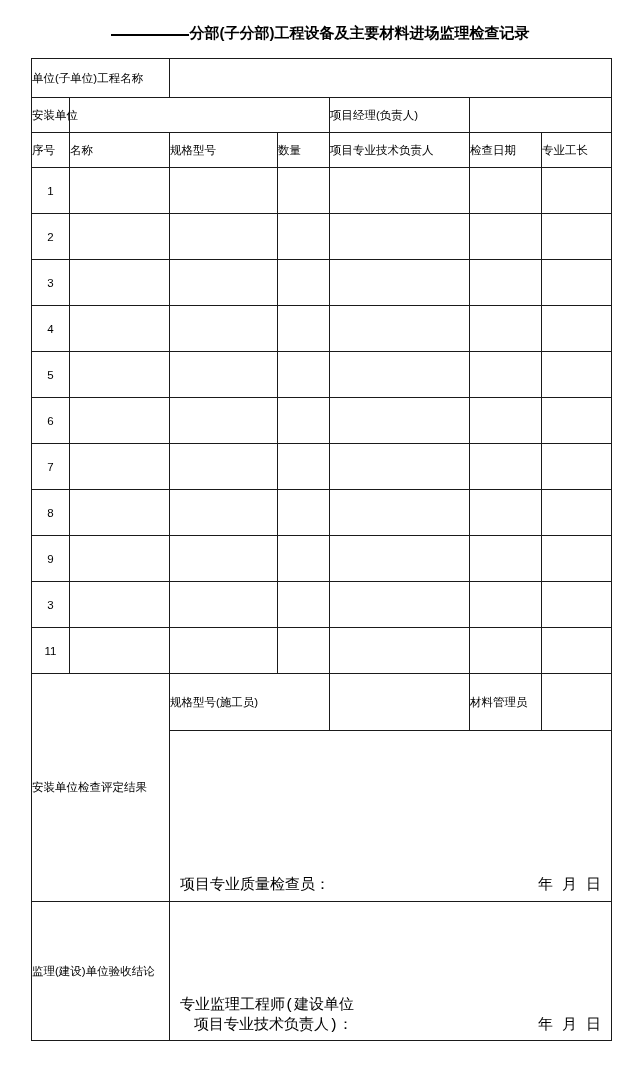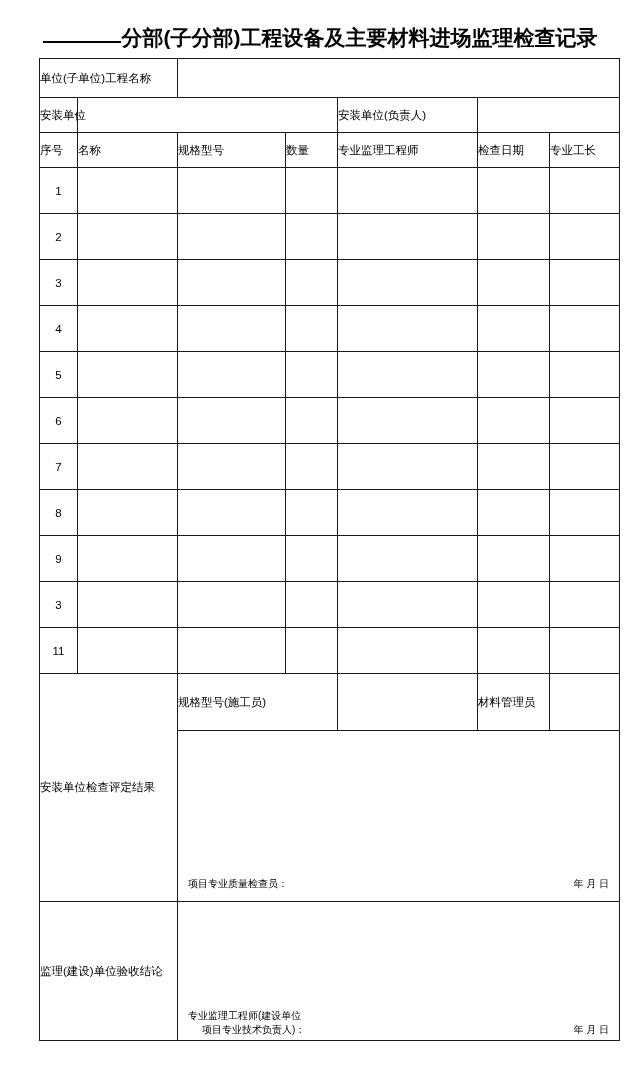--- a/index.html
+++ b/index.html
@@ -20,36 +20,36 @@
     height: 1082px;
     position: relative;
     background: #ffffff;
   }
   .title-row {
     position: absolute;
     top: 24px;
     left: 0;
     width: 640px;
     text-align: center;
-    font-size: 21px;
+    font-size: 15px;
     font-weight: bold;
     letter-spacing: 0px;
     white-space: nowrap;
   }
   .title-blank {
     display: inline-block;
     width: 78px;
     border-bottom: 2px solid #000;
     vertical-align: 2px;
     margin-right: 1px;
   }
   table.form {
     position: absolute;
     top: 58px;
-    left: 39px;
+    left: 31px;
     width: 580px;
     border-collapse: collapse;
     table-layout: fixed;
   }
   table.form td {
     border: 1px solid #1a1a1a;
     font-size: 11.5px;
     padding: 0;
     vertical-align: middle;
     background: #ffffff;
@@ -74,21 +74,22 @@
     padding-left: 10px;
     vertical-align: middle;
     font-size: 11.5px;
     margin-left: 38px;
   }
   .sign-wrap {
     display: flex;
     justify-content: space-between;
     align-items: flex-end;
     padding: 0 10px 4px 10px;
-    font-size: 10px;
+    font-size: 15px;
+    font-family: Liberation Mono, monospace;
   }
   .two-line {
     line-height: 1.35;
     gap: 23px;
   }
   .indent {
     display: inline-block;
     padding-left: 14px;
   }
 </style>
@@ -114,30 +115,30 @@
 
     <tbody>
         <tr>
       <td colspan="2" class="lbl-left" style="height:38px;">单位(子单位)工程名称</td>
       <td colspan="5" class="cell-pad"></td>
     </tr>
 
     <tr>
       <td colspan="1" class="lbl-left" style="height:34px; white-space:nowrap;">安装单位</td>
       <td colspan="3" class="cell-pad"></td>
-      <td class="lbl-left">安装单位(负责人)</td>
+      <td class="lbl-left">项目经理(负责人)</td>
       <td colspan="2" class="cell-pad"></td>
     </tr>
 
     <tr>
       <td class="hdr" style="height:34px;">序号</td>
       <td class="hdr">名称</td>
       <td class="hdr">规格型号</td>
       <td class="hdr">数量</td>
-      <td class="hdr">专业监理工程师</td>
+      <td class="hdr">项目专业技术负责人</td>
       <td class="hdr">检查日期</td>
       <td class="hdr">专业工长</td>
     </tr>
 
     <tr>
       <td class="idx" style="height:45px;">1</td>
       <td class="cell-pad"></td>
       <td class="cell-pad"></td>
       <td class="cell-pad"></td>
       <td class="cell-pad"></td>

